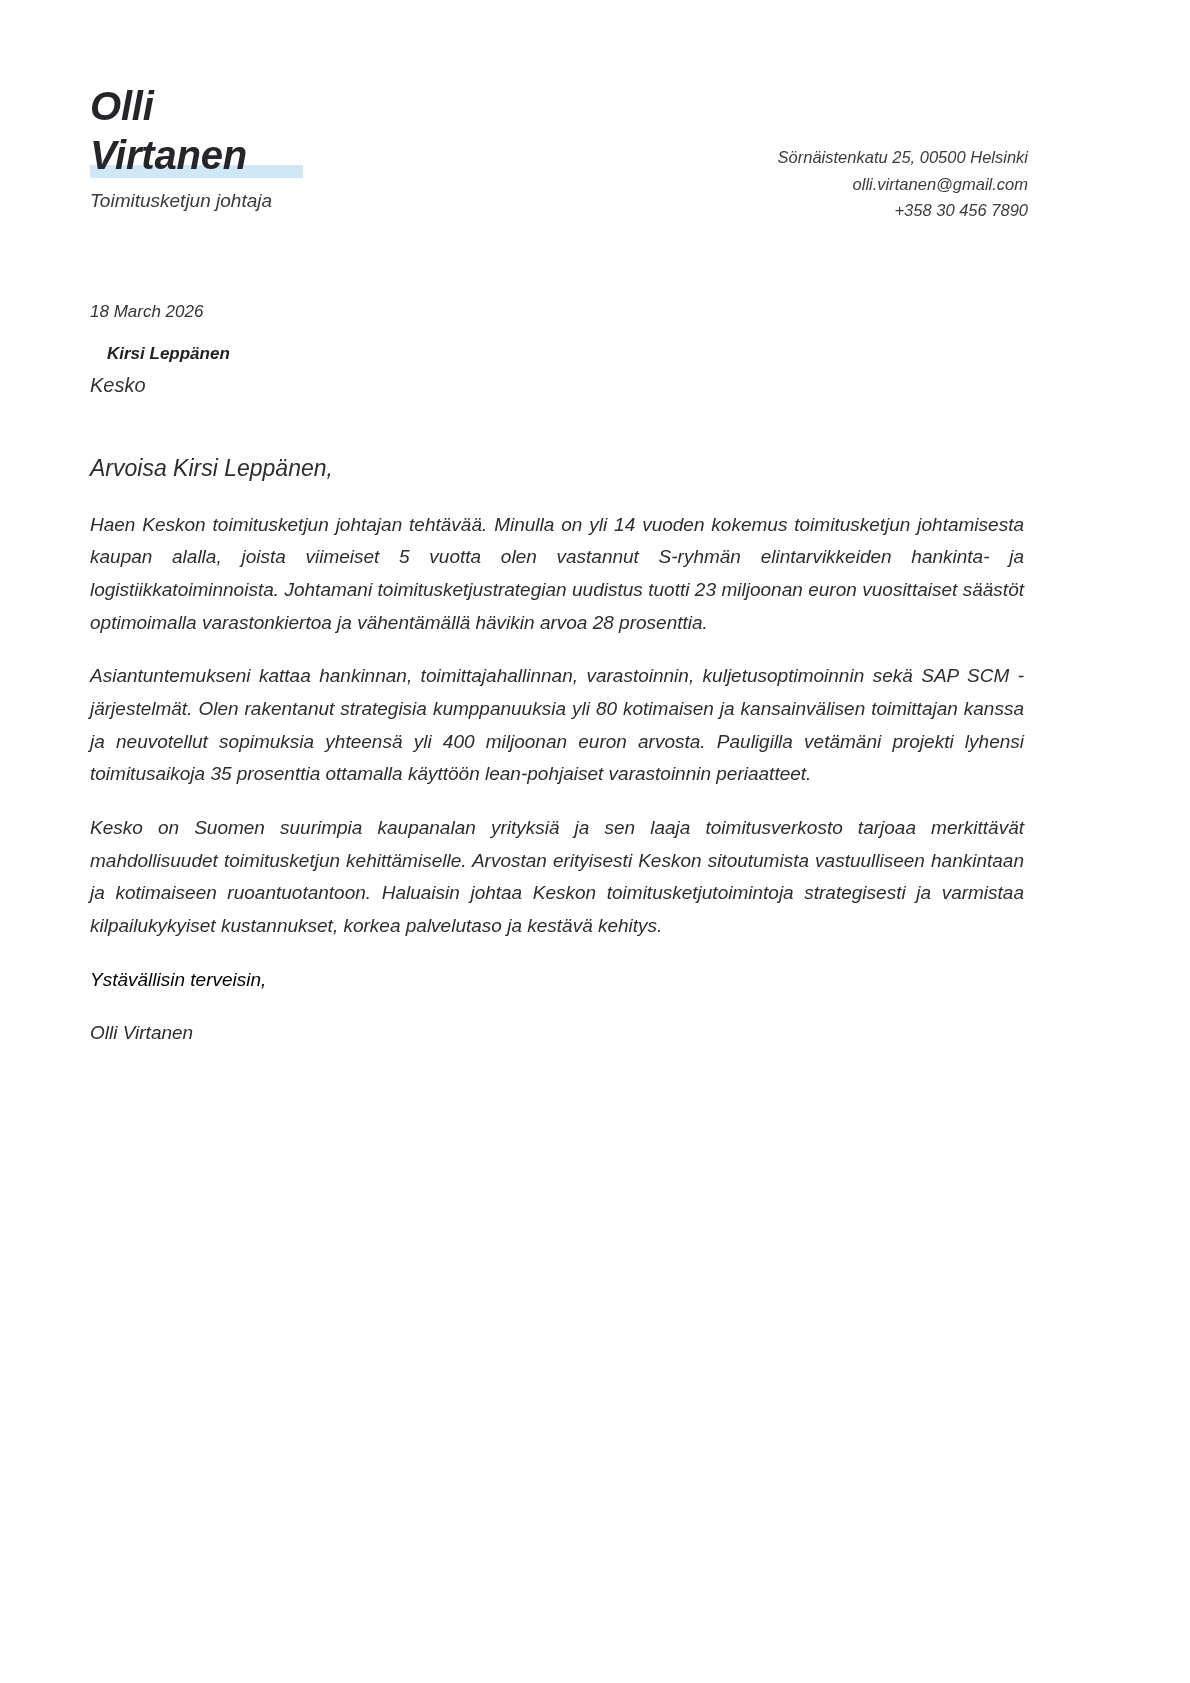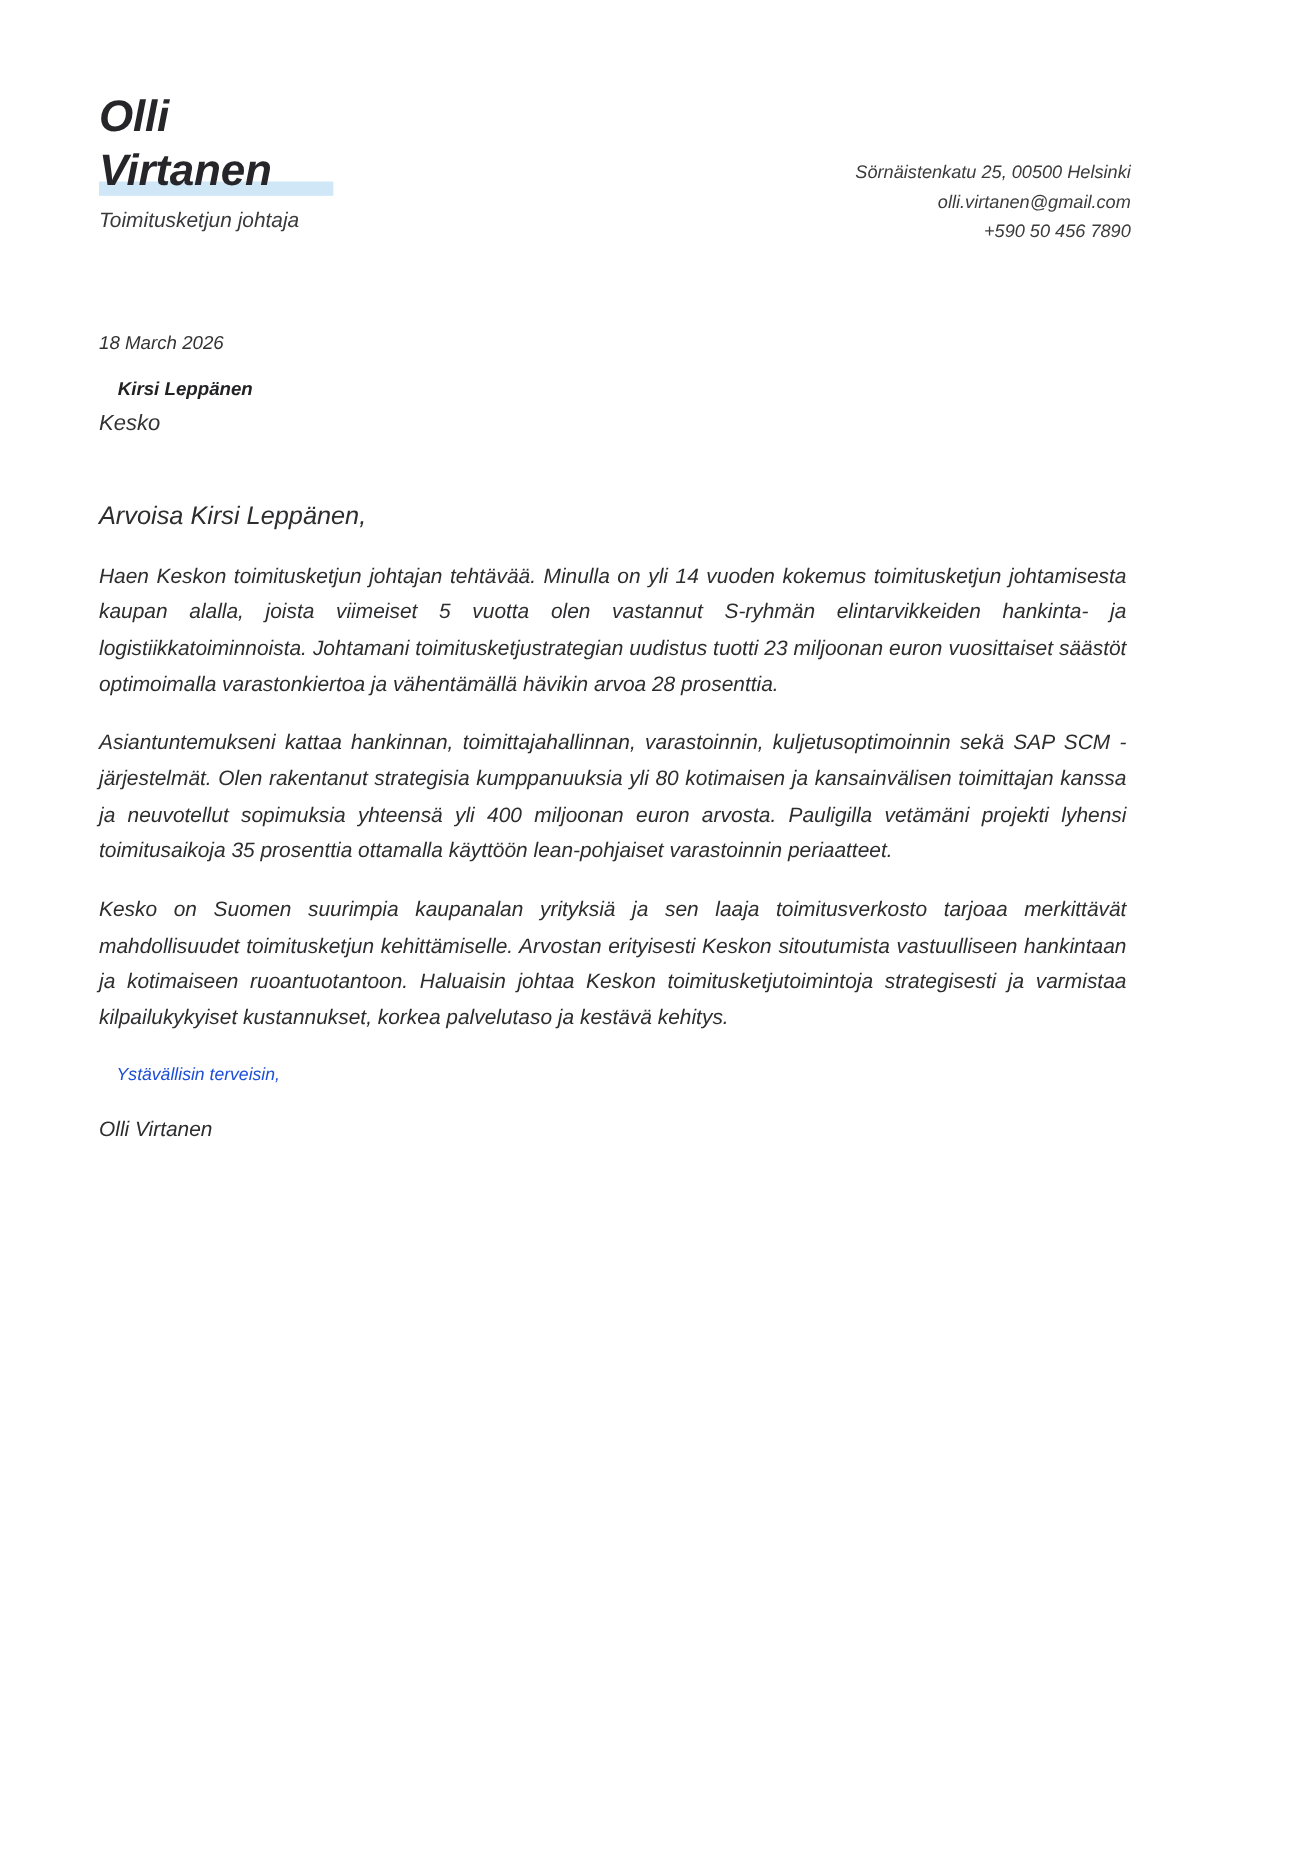--- a/index.html
+++ b/index.html
@@ -120,24 +120,24 @@
   }
   .para {
     font-size: 19px;
     line-height: 1.72;
     color: #2d2d2f;
     text-align: justify;
     text-justify: inter-word;
     margin: 0 0 21px 0;
   }
   .closing {
-    font-size: 16px;
+    font-size: 19px;
     line-height: 1.72;
-    color: #1d4ed8;
-    margin: 0 0 21px 16px;
+    color: #000000;
+    margin: 0 0 21px 0;
   }
   .signature {
     font-size: 19px;
     line-height: 1.72;
     color: #2d2d2f;
     margin: 0;
   }
 </style>
 </head>
 <body>
@@ -153,21 +153,21 @@
           <span class="name-highlight" style="background: rgb(207, 231, 247);"></span>
           <span class="txt">Virtanen</span>
         </div>
       </div>
       <div class="job-title">Toimitusketjun johtaja</div>
     </div>
 
     <div class="contact">
       <div>Sörnäistenkatu 25, 00500 Helsinki</div>
       <div>olli.virtanen@gmail.com</div>
-      <div>+590 50 456 7890</div>
+      <div>+358 30 456 7890</div>
     </div>
 
   </div>
 
   <div class="meta">
     <div class="date">18 March 2026</div>
     <div class="recipient-name">Kirsi Leppänen</div>
     <div class="recipient-company">Kesko</div>
   </div>
 

